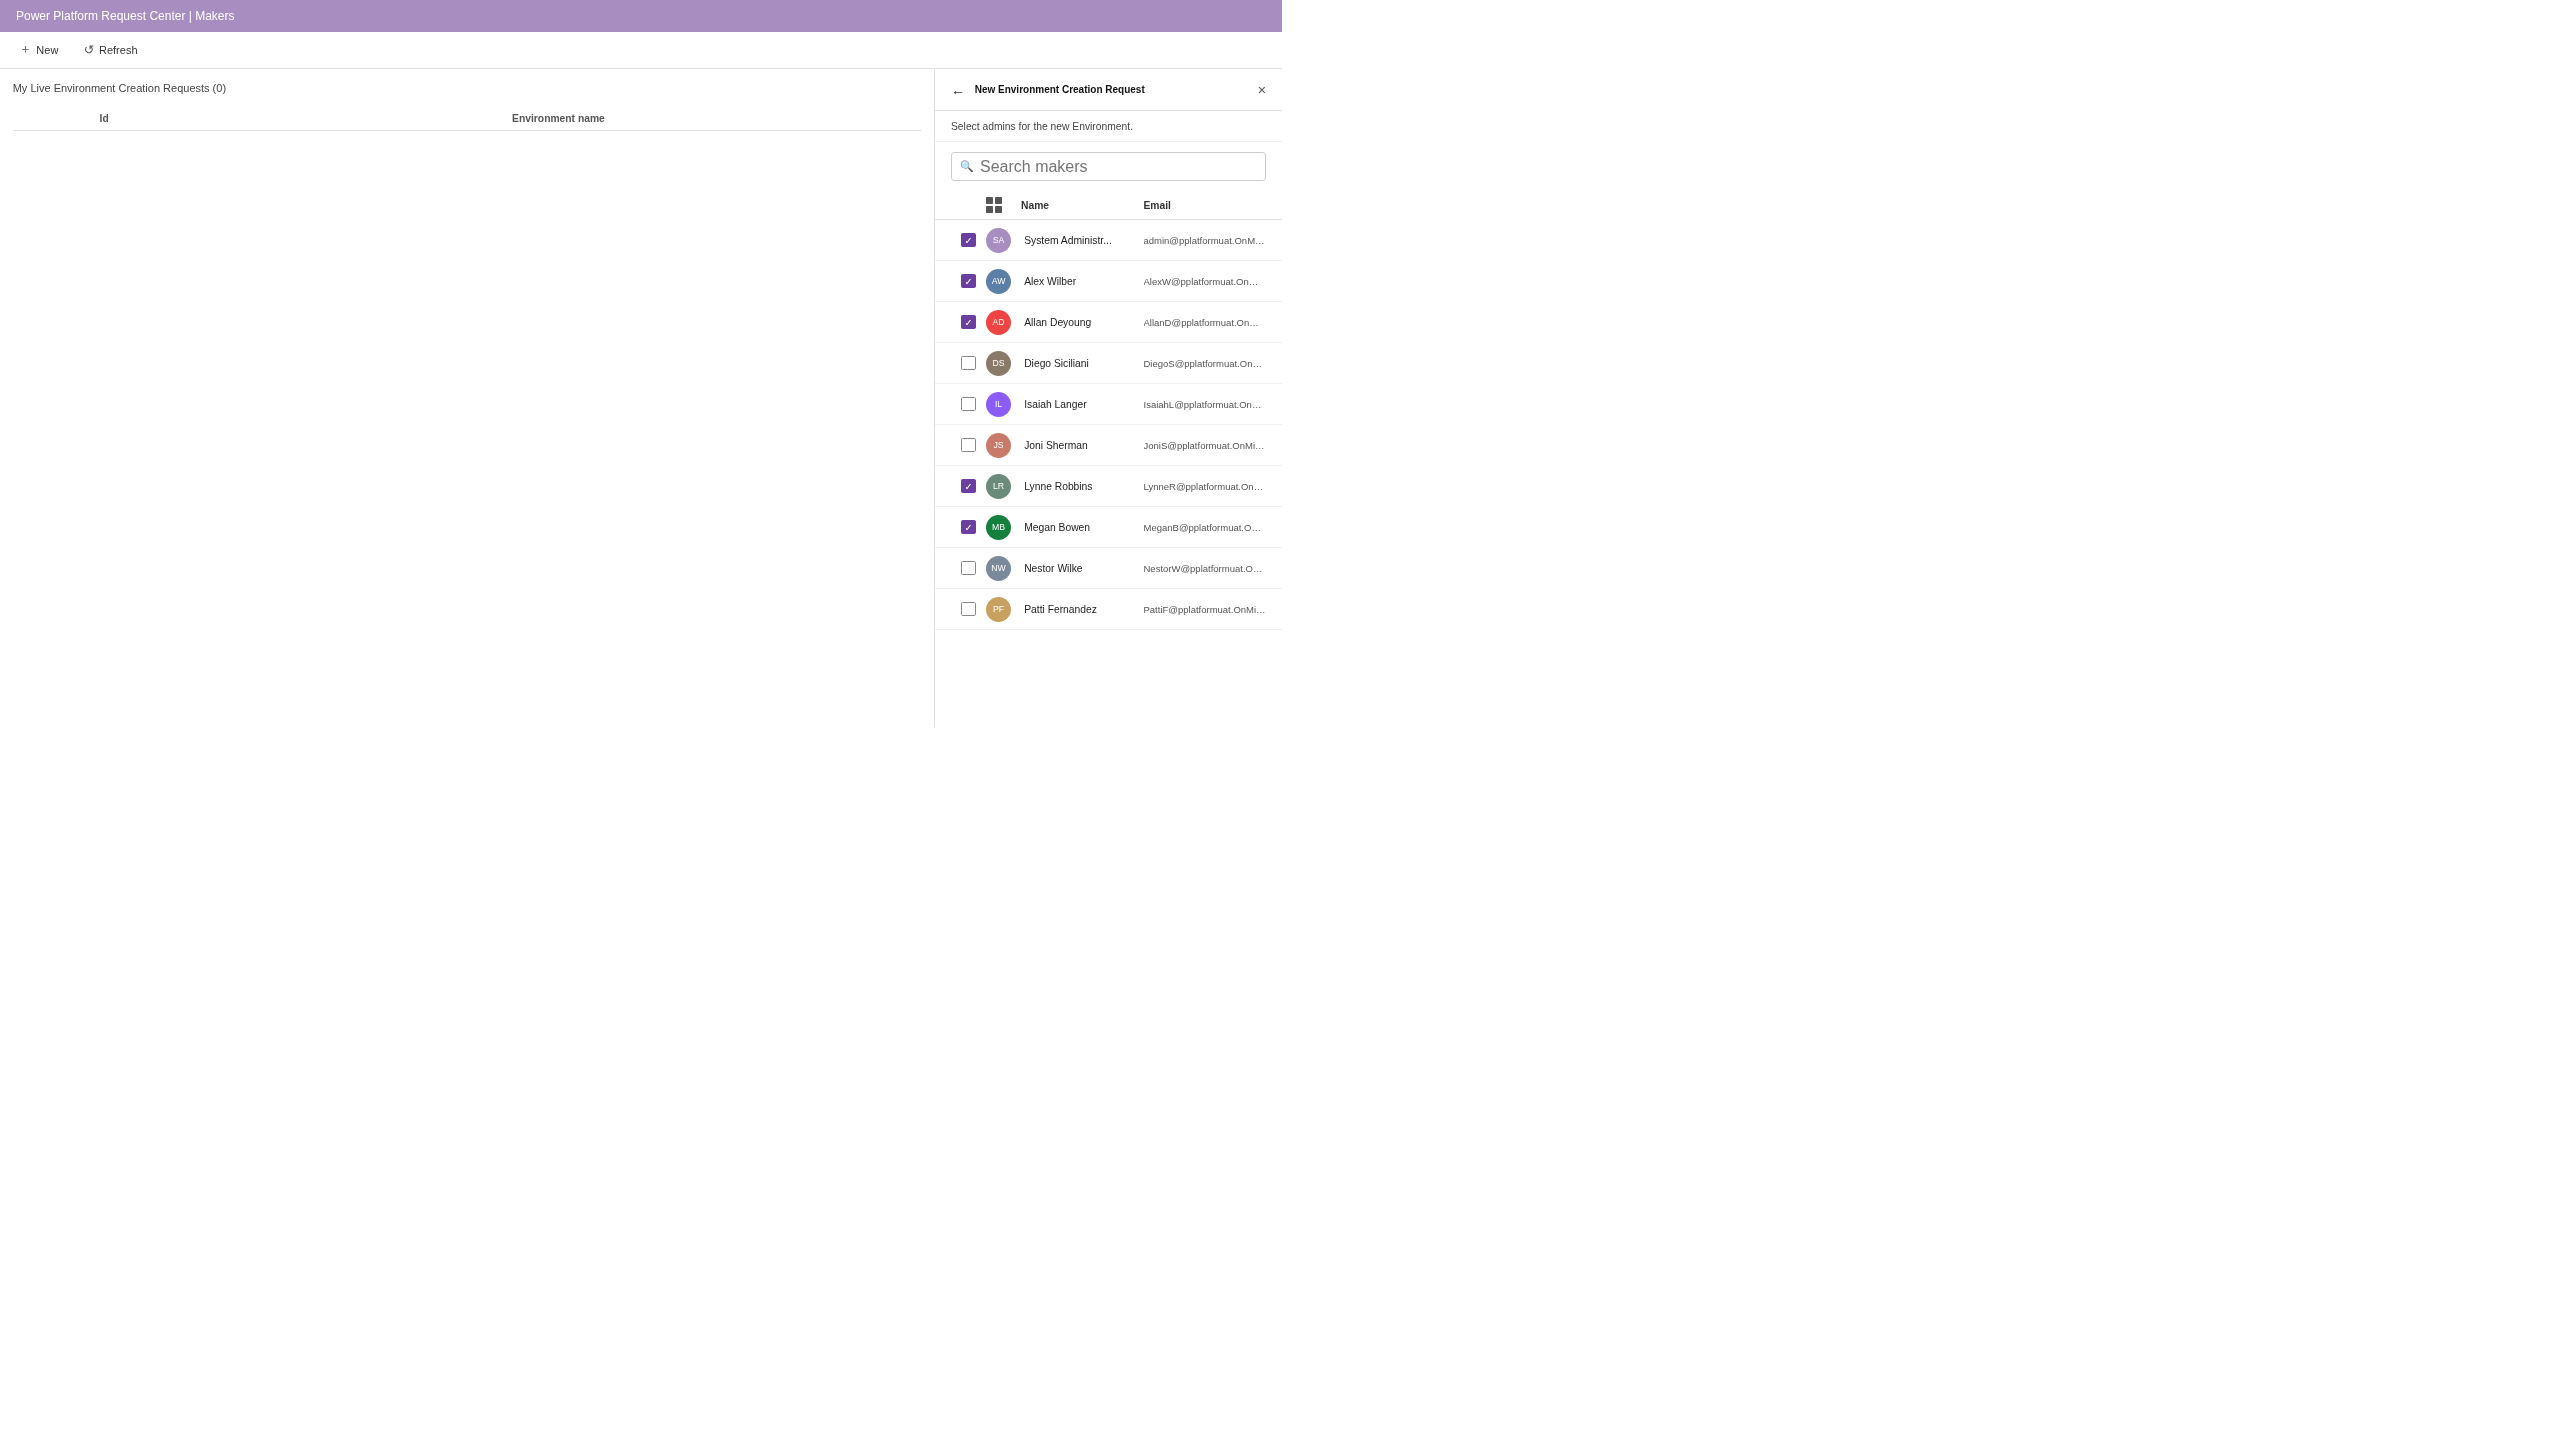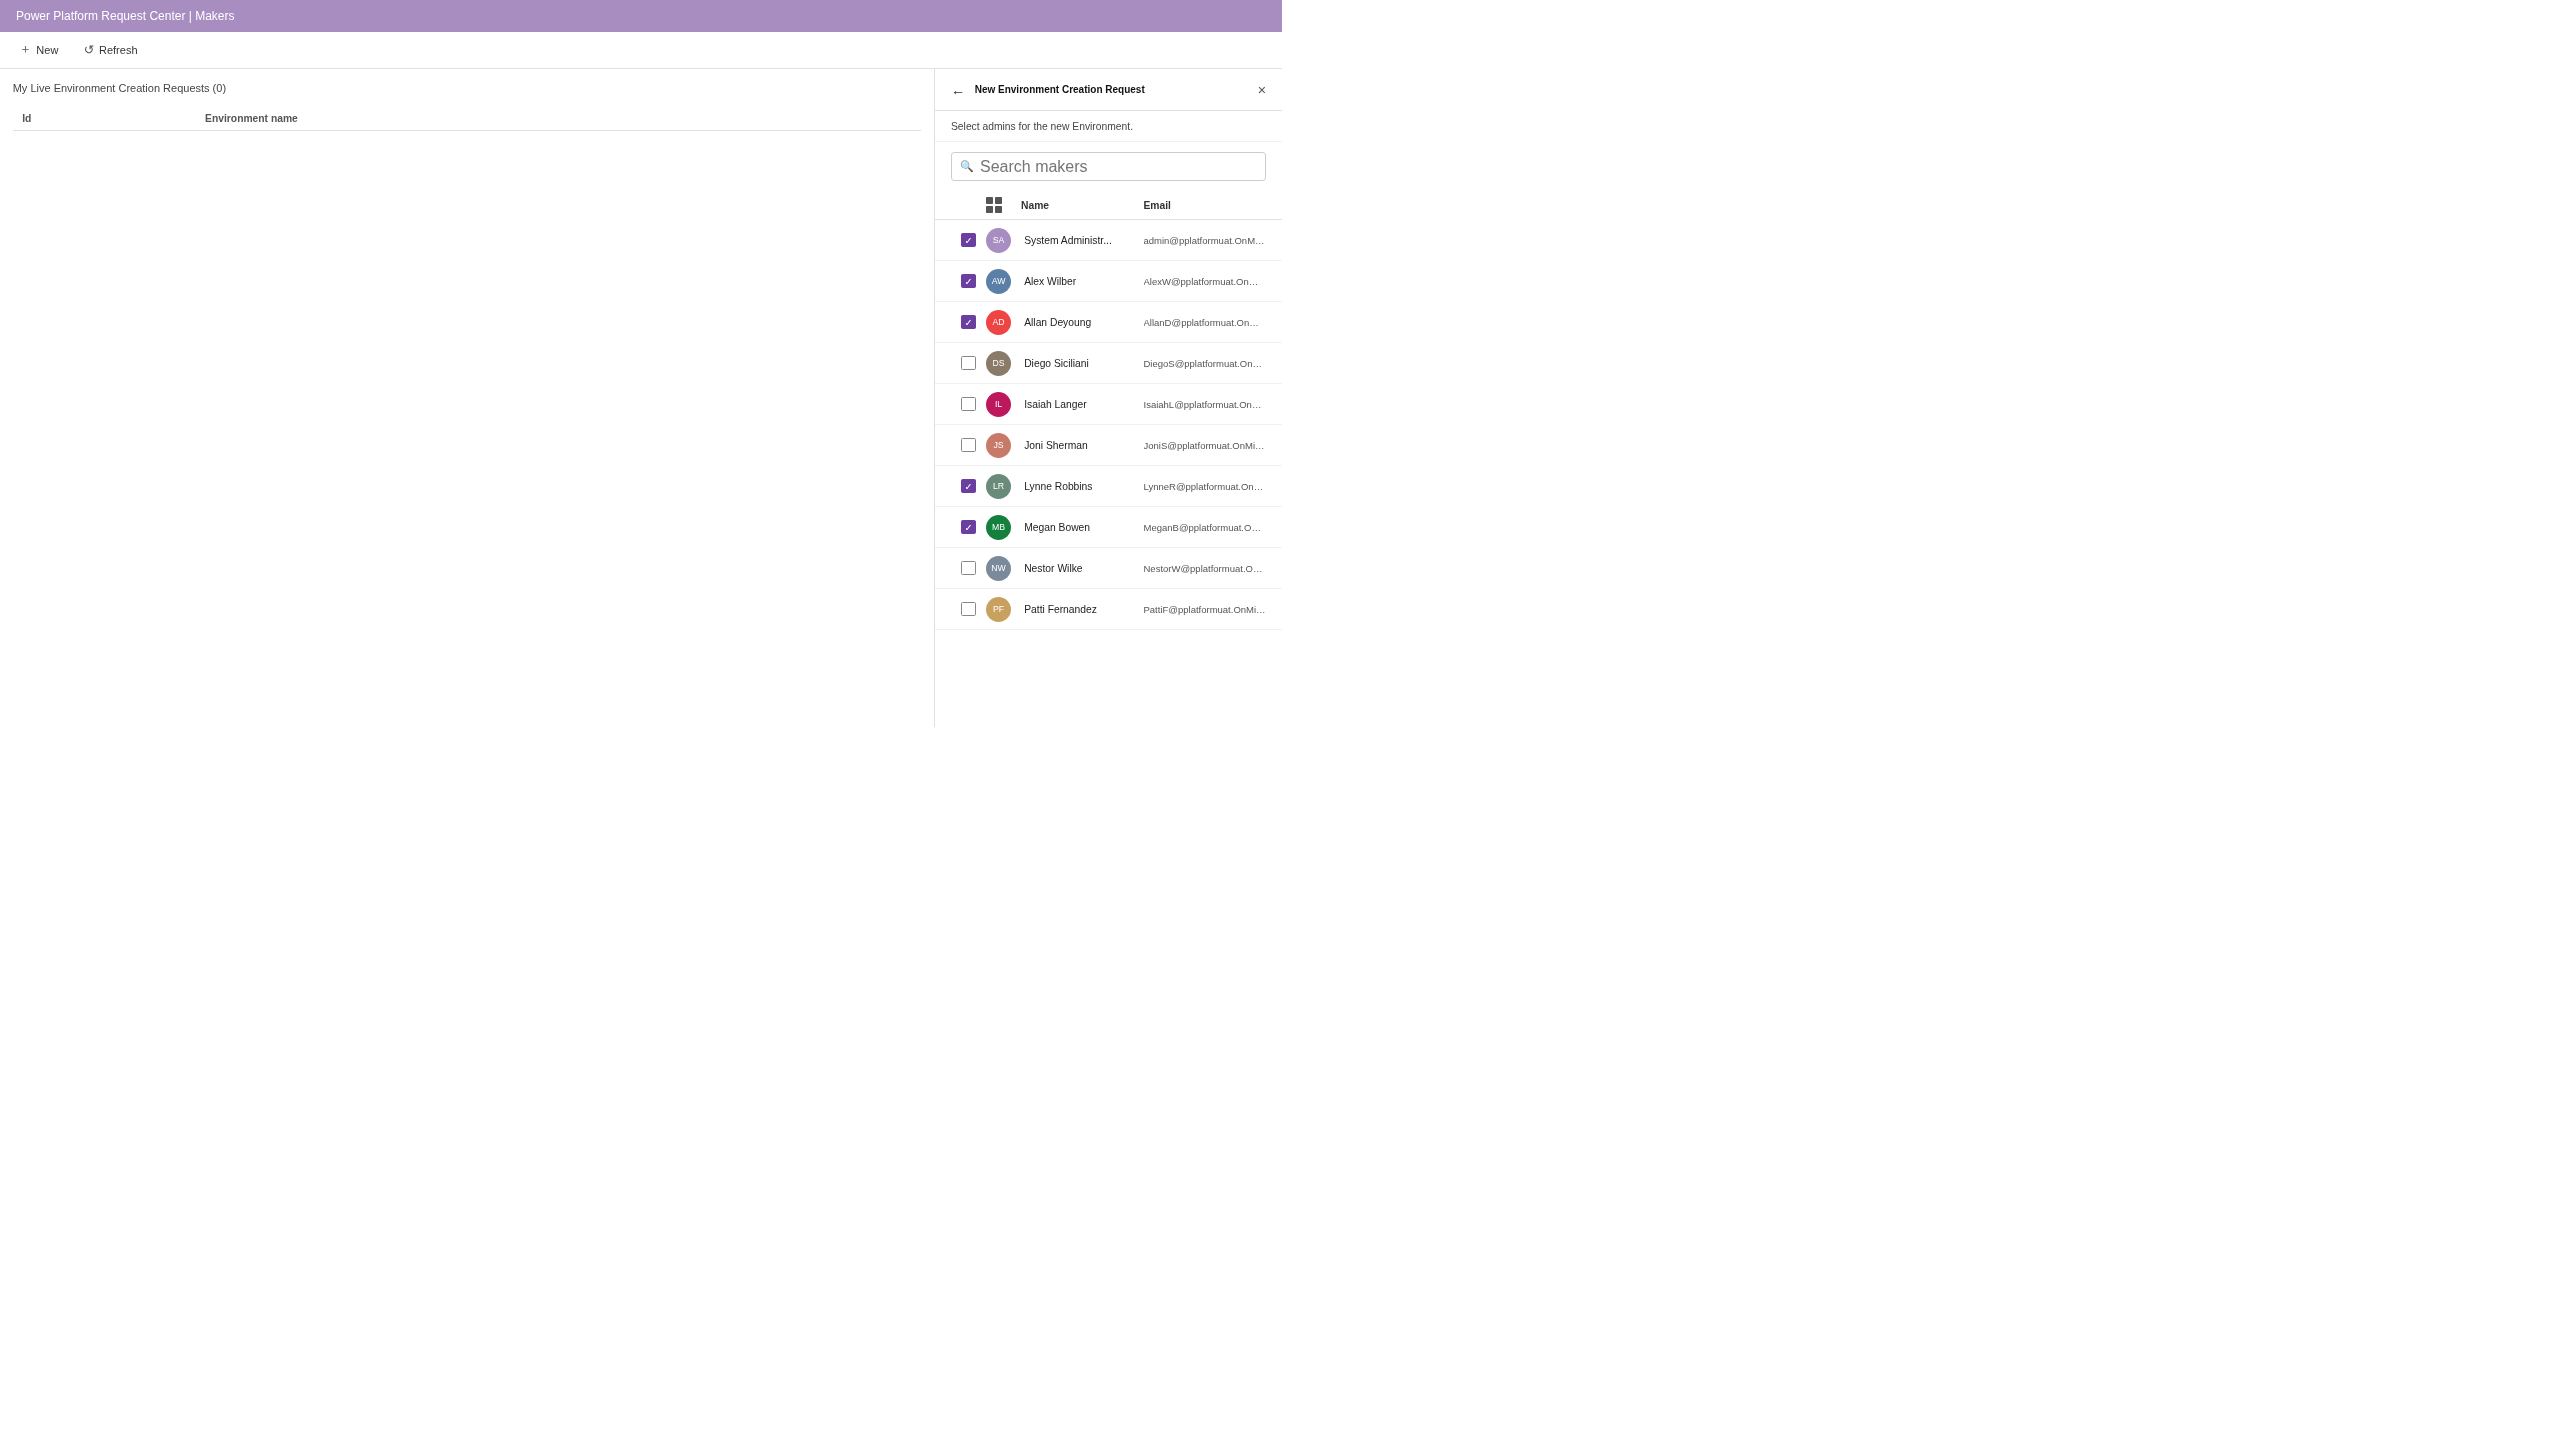--- a/index.html
+++ b/index.html
@@ -56,21 +56,21 @@
     .section-title {
       font-size: 11px;
       color: #444;
       margin-bottom: 12.7px;
     }
     .data-table {
       width: 100%;
       border-collapse: collapse;
     }
     .data-table th {
-      text-align: left;
+      text-align: center;
       font-size: 10.3px;
       color: #555;
       font-weight: 600;
       padding: 6.3px 9.5px;
       border-bottom: 0.8px solid #e0e0e0;
     }
 
     
     .right-panel {
       width: 348px;
@@ -367,21 +367,21 @@
               <div class="cb"></div>
             </div>
             <div class="av-img" style="background: rgb(138, 122, 106);">DS</div>
             <div class="maker-name">Diego Siciliani</div>
             <div class="maker-email">DiegoS@pplatformuat.OnMicrosoft.c...</div>
           </div>
           <div class="makers-table-row">
             <div class="cb-wrapper">
               <div class="cb"></div>
             </div>
-            <div class="av-img" style="background: #be185d;">IL</div>
+            <div class="av-img" style="background: #8b5cf6;">IL</div>
             <div class="maker-name">Isaiah Langer</div>
             <div class="maker-email">IsaiahL@pplatformuat.OnMicrosoft.c...</div>
           </div>
           <div class="makers-table-row">
             <div class="cb-wrapper">
               <div class="cb"></div>
             </div>
             <div class="av-img" style="background: rgb(200, 122, 106);">JS</div>
             <div class="maker-name">Joni Sherman</div>
             <div class="maker-email">JoniS@pplatformuat.OnMicrosoft.com</div>

